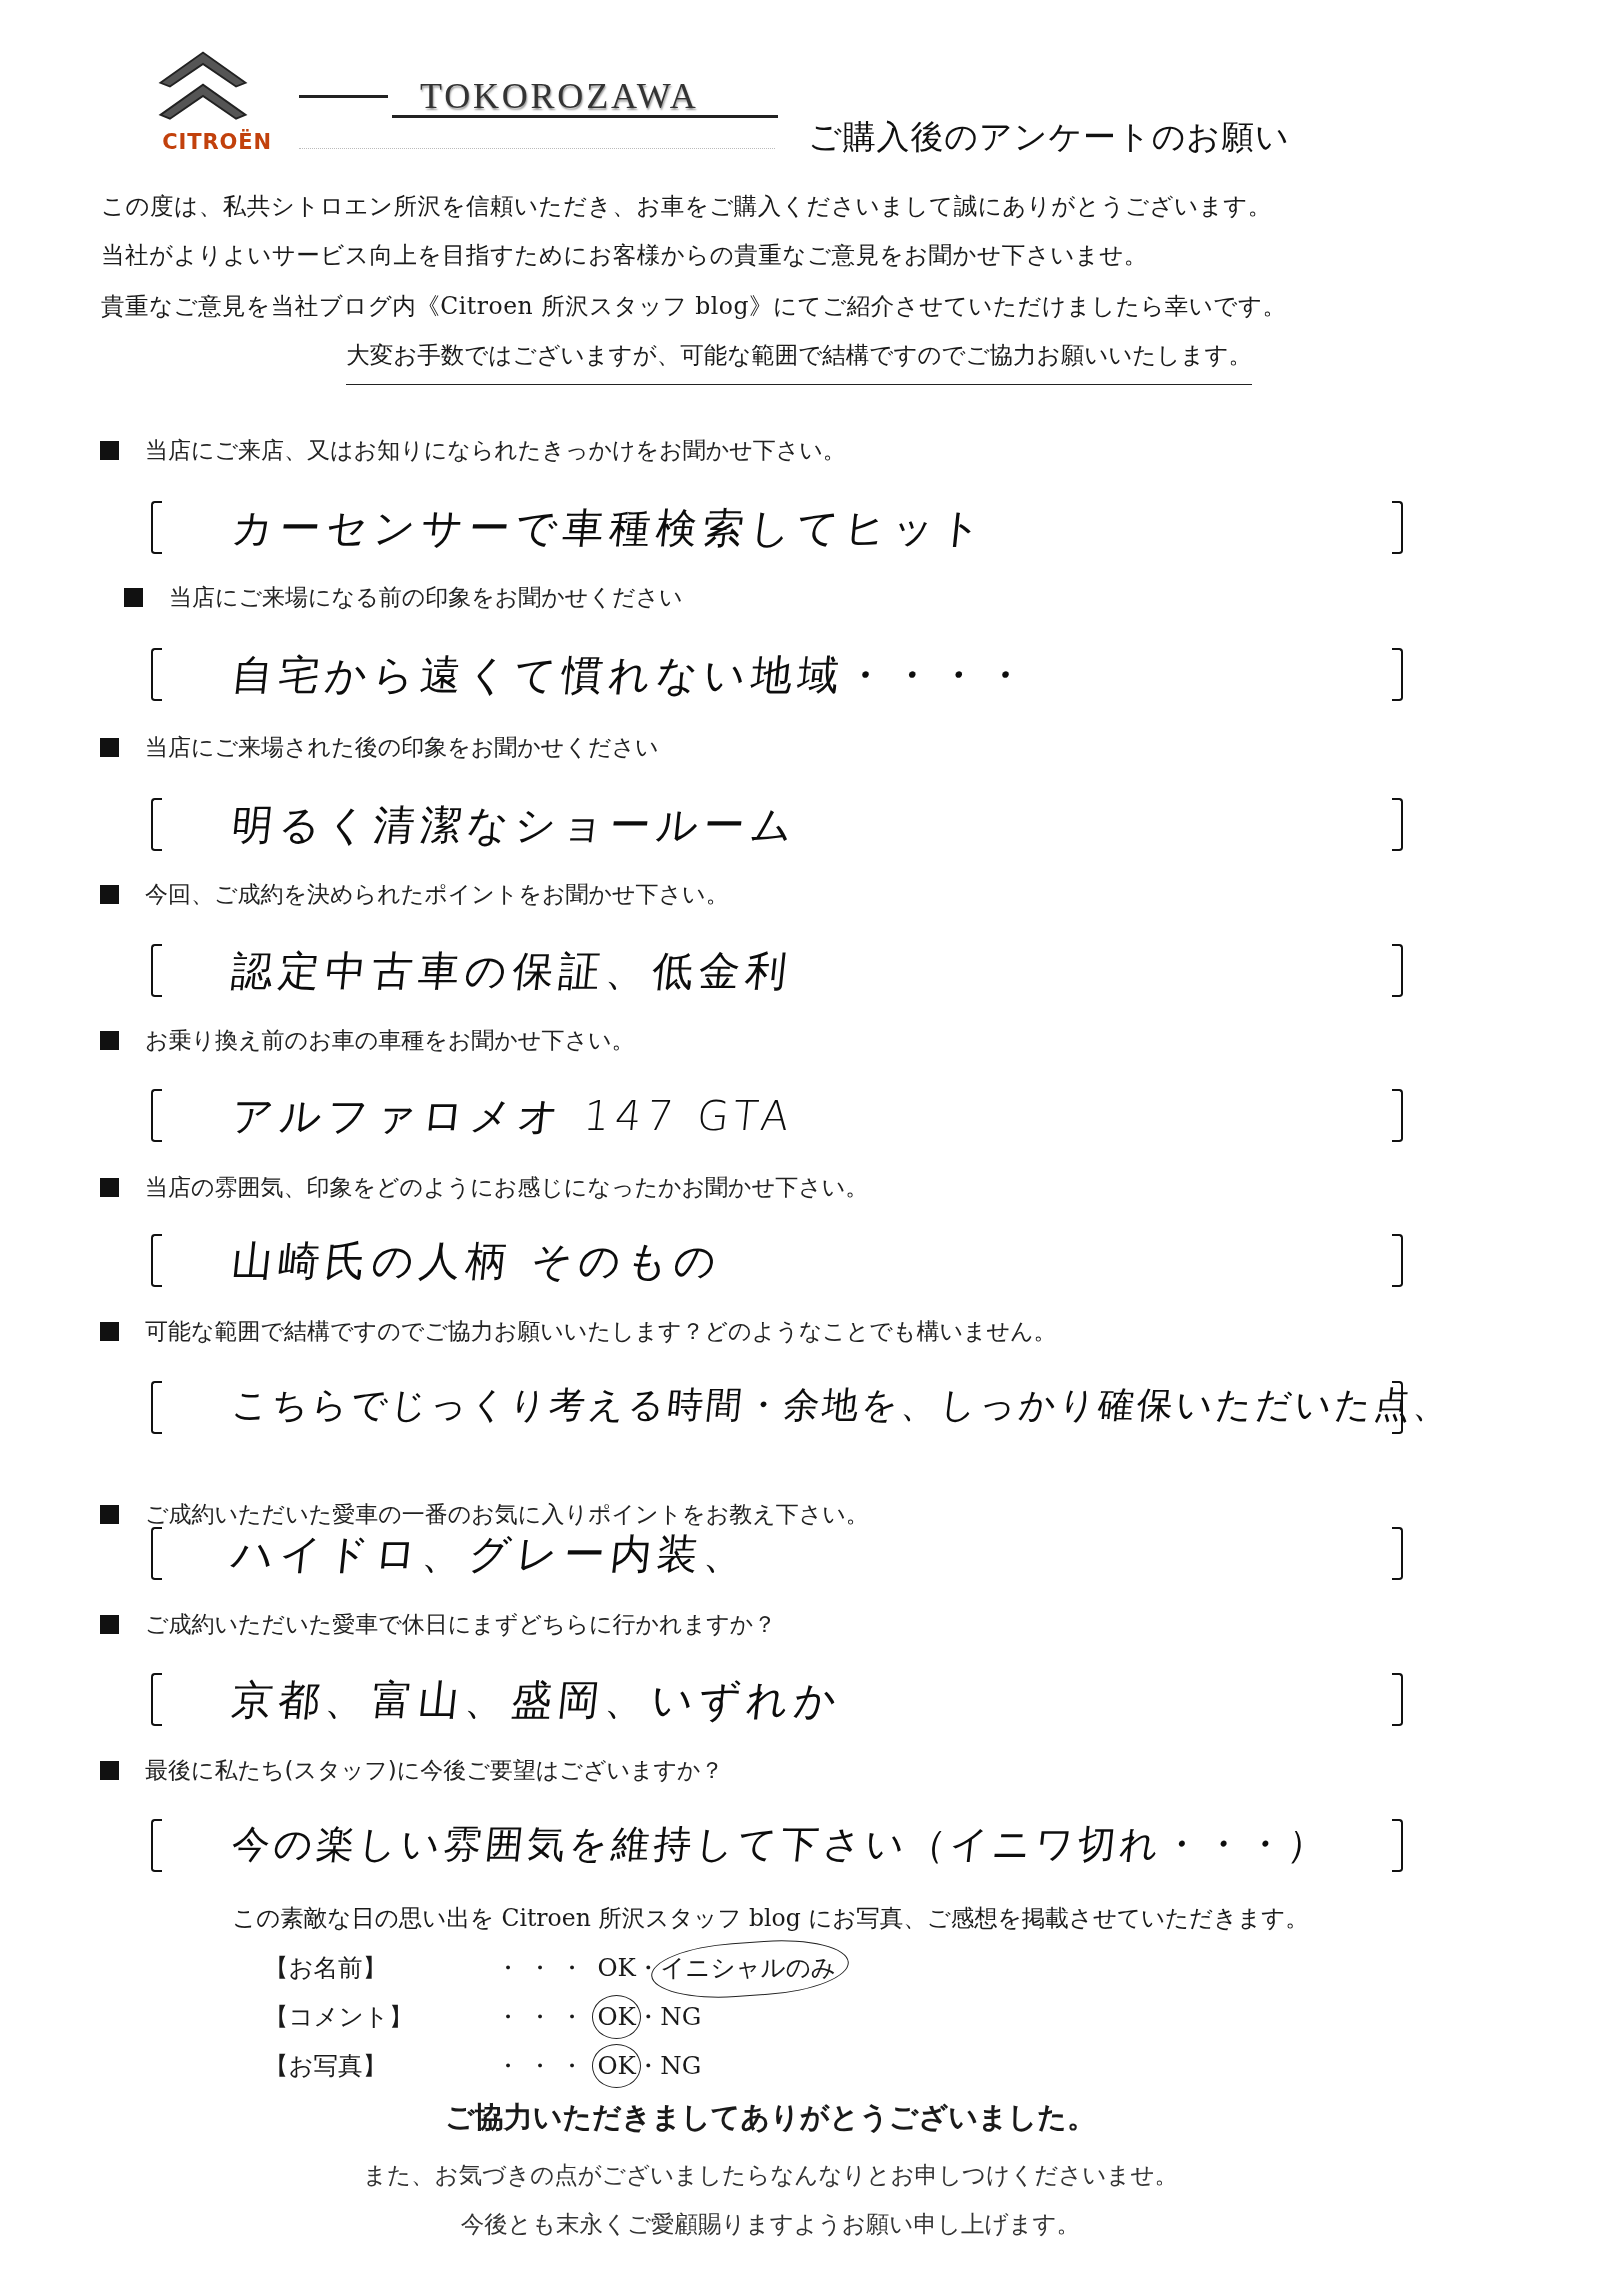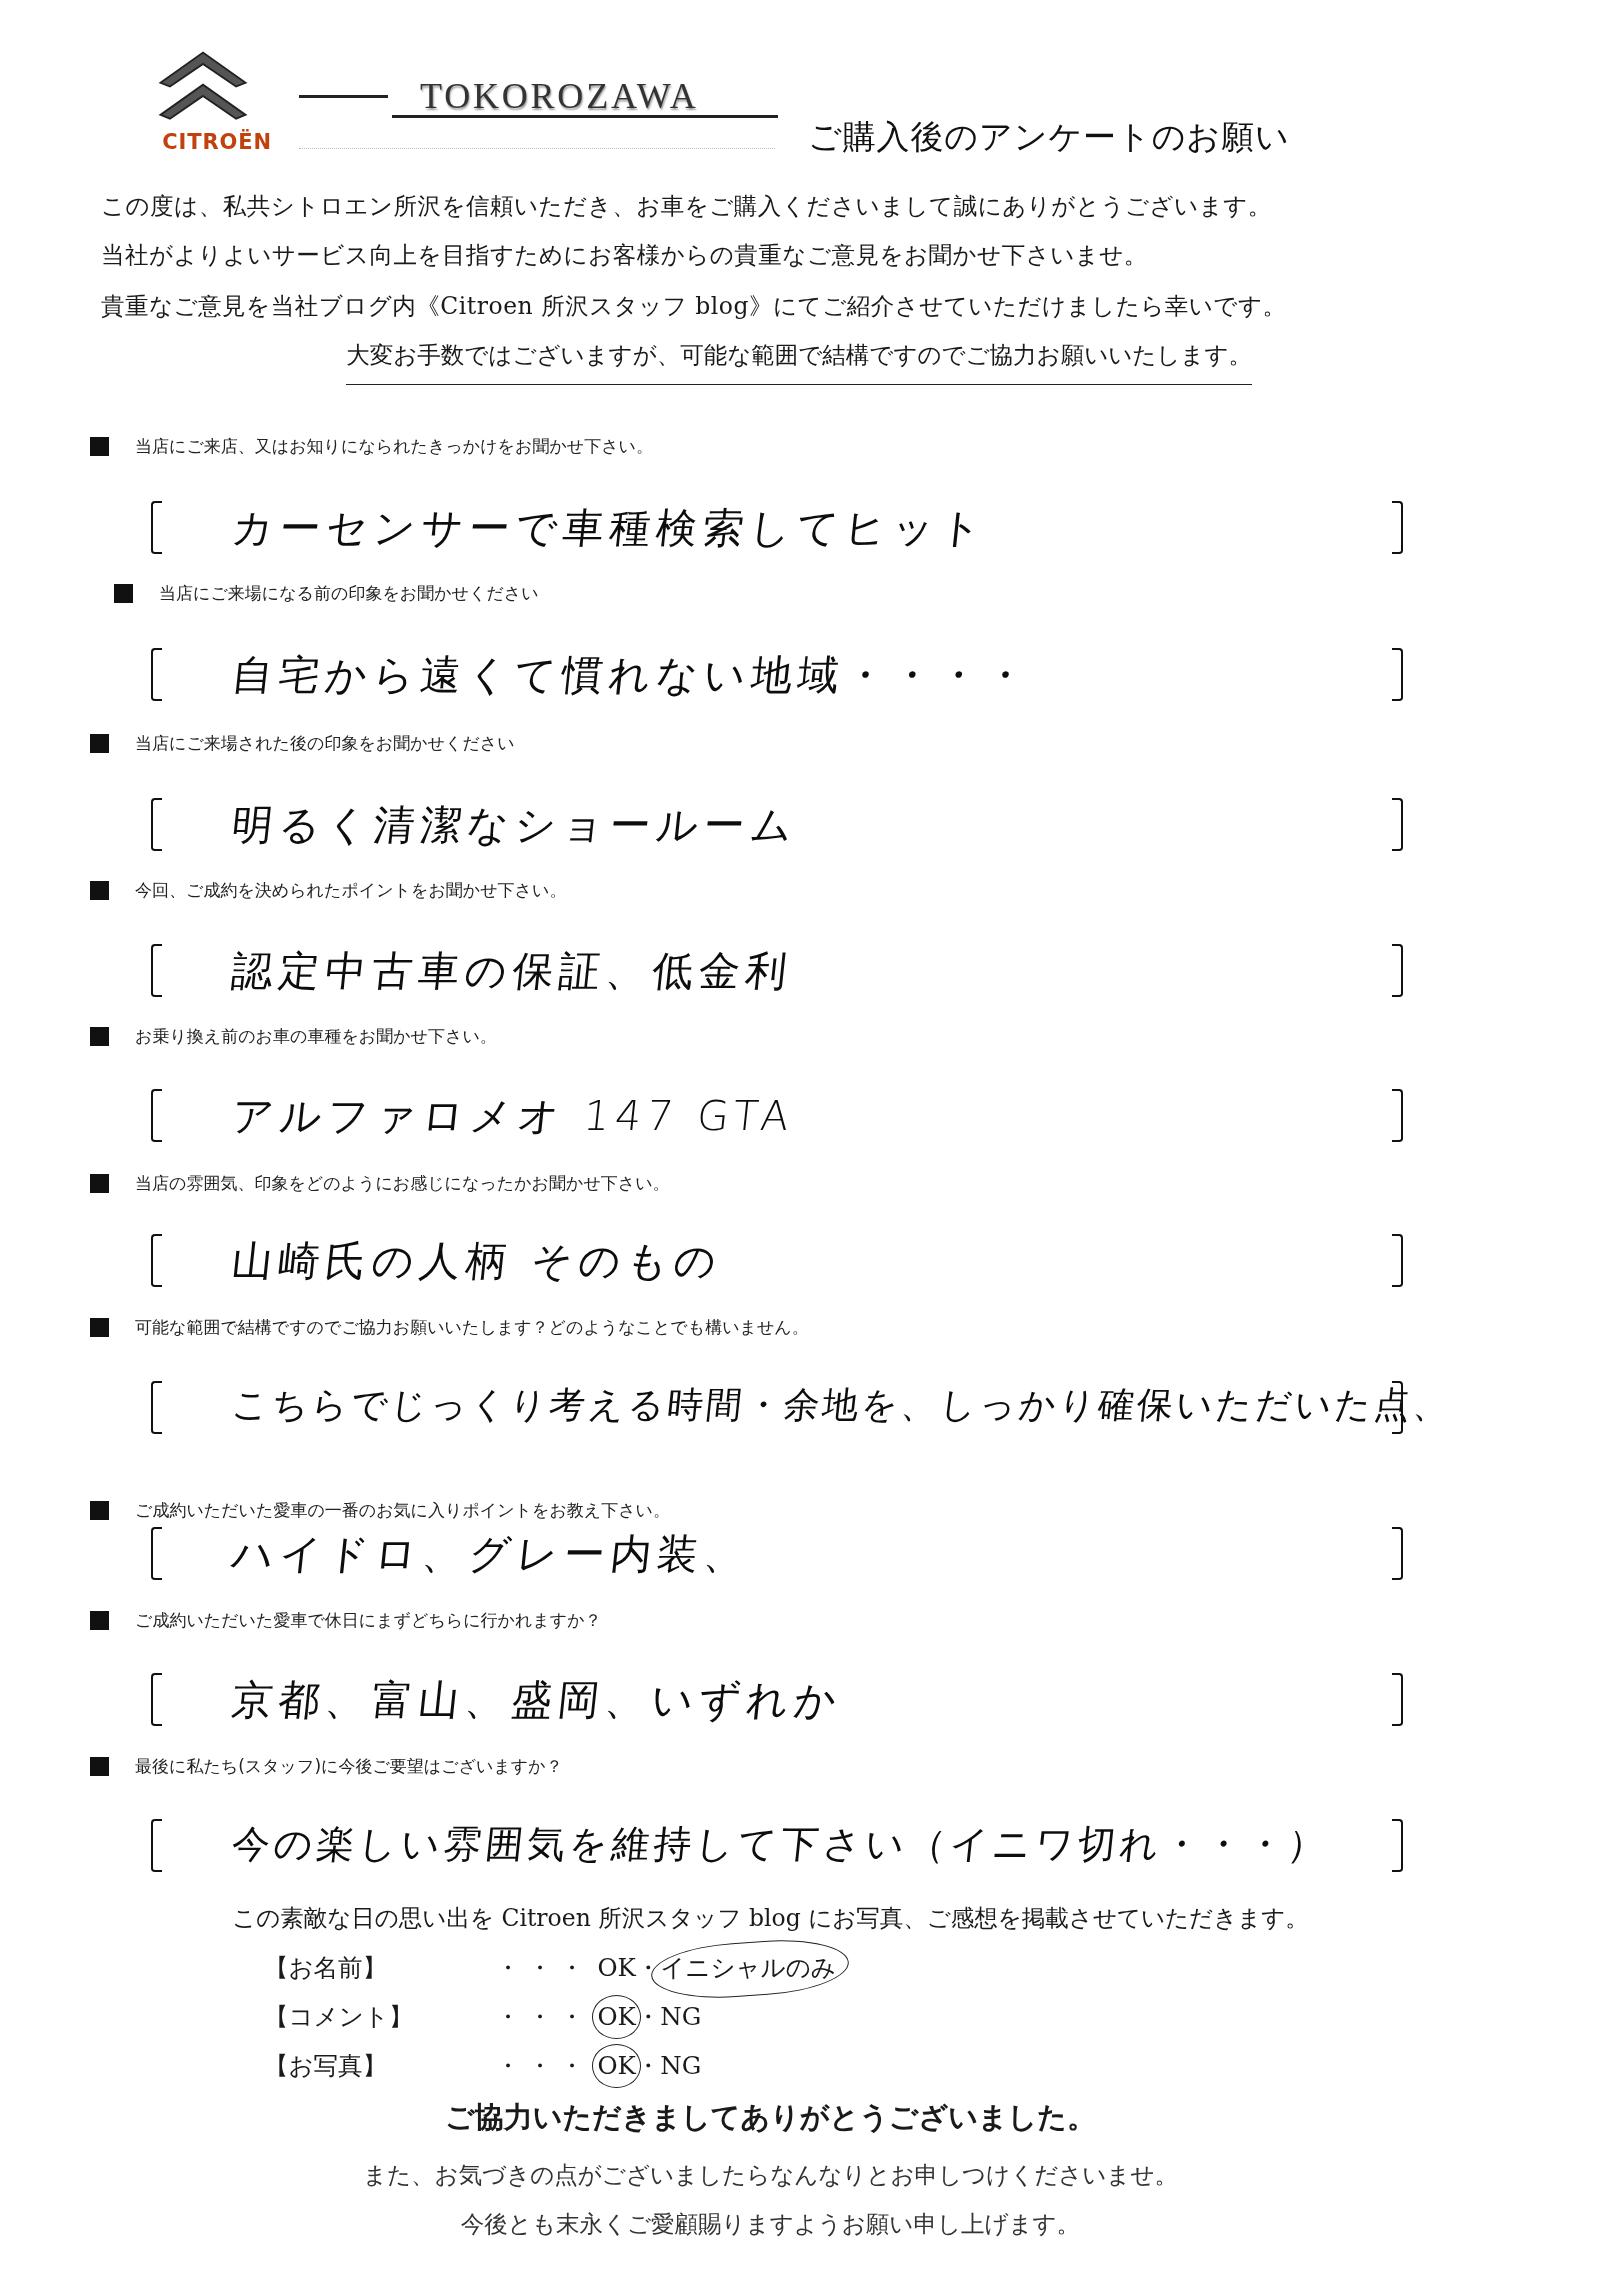--- a/index.html
+++ b/index.html
@@ -34,21 +34,21 @@
     left: 101px; font-family: "DejaVu Serif", serif; font-size: 23.5px; color: #1a1a1a; white-space: nowrap;
     letter-spacing: 0.5px;
   }
   .intro-center {
     left: 0; width: 1617px; text-align: center; font-size: 23.5px; white-space: nowrap;
   }
   .intro-center span { border-bottom: 1.9px solid #222; padding-bottom: 15px; }
 
   
   .q {
-    left: 90px; font-family: "DejaVu Sans", sans-serif; font-size: 17px; color: #222; white-space: nowrap;
+    left: 100px; font-family: "DejaVu Sans", sans-serif; font-size: 23px; color: #222; white-space: nowrap;
     display: flex; align-items: center;
   }
   .q .sq { width: 19px; height: 19px; background: #111; margin-right: 26px; display: inline-block; }
   .ans {
     left: 151px; width: 1252px; height: 58px;
   }
   .ans .bl, .ans .br {
     position: absolute; top: 3.8px; width: 9.4px; height: 49px;
     border: 2.8px solid #111;
   }

